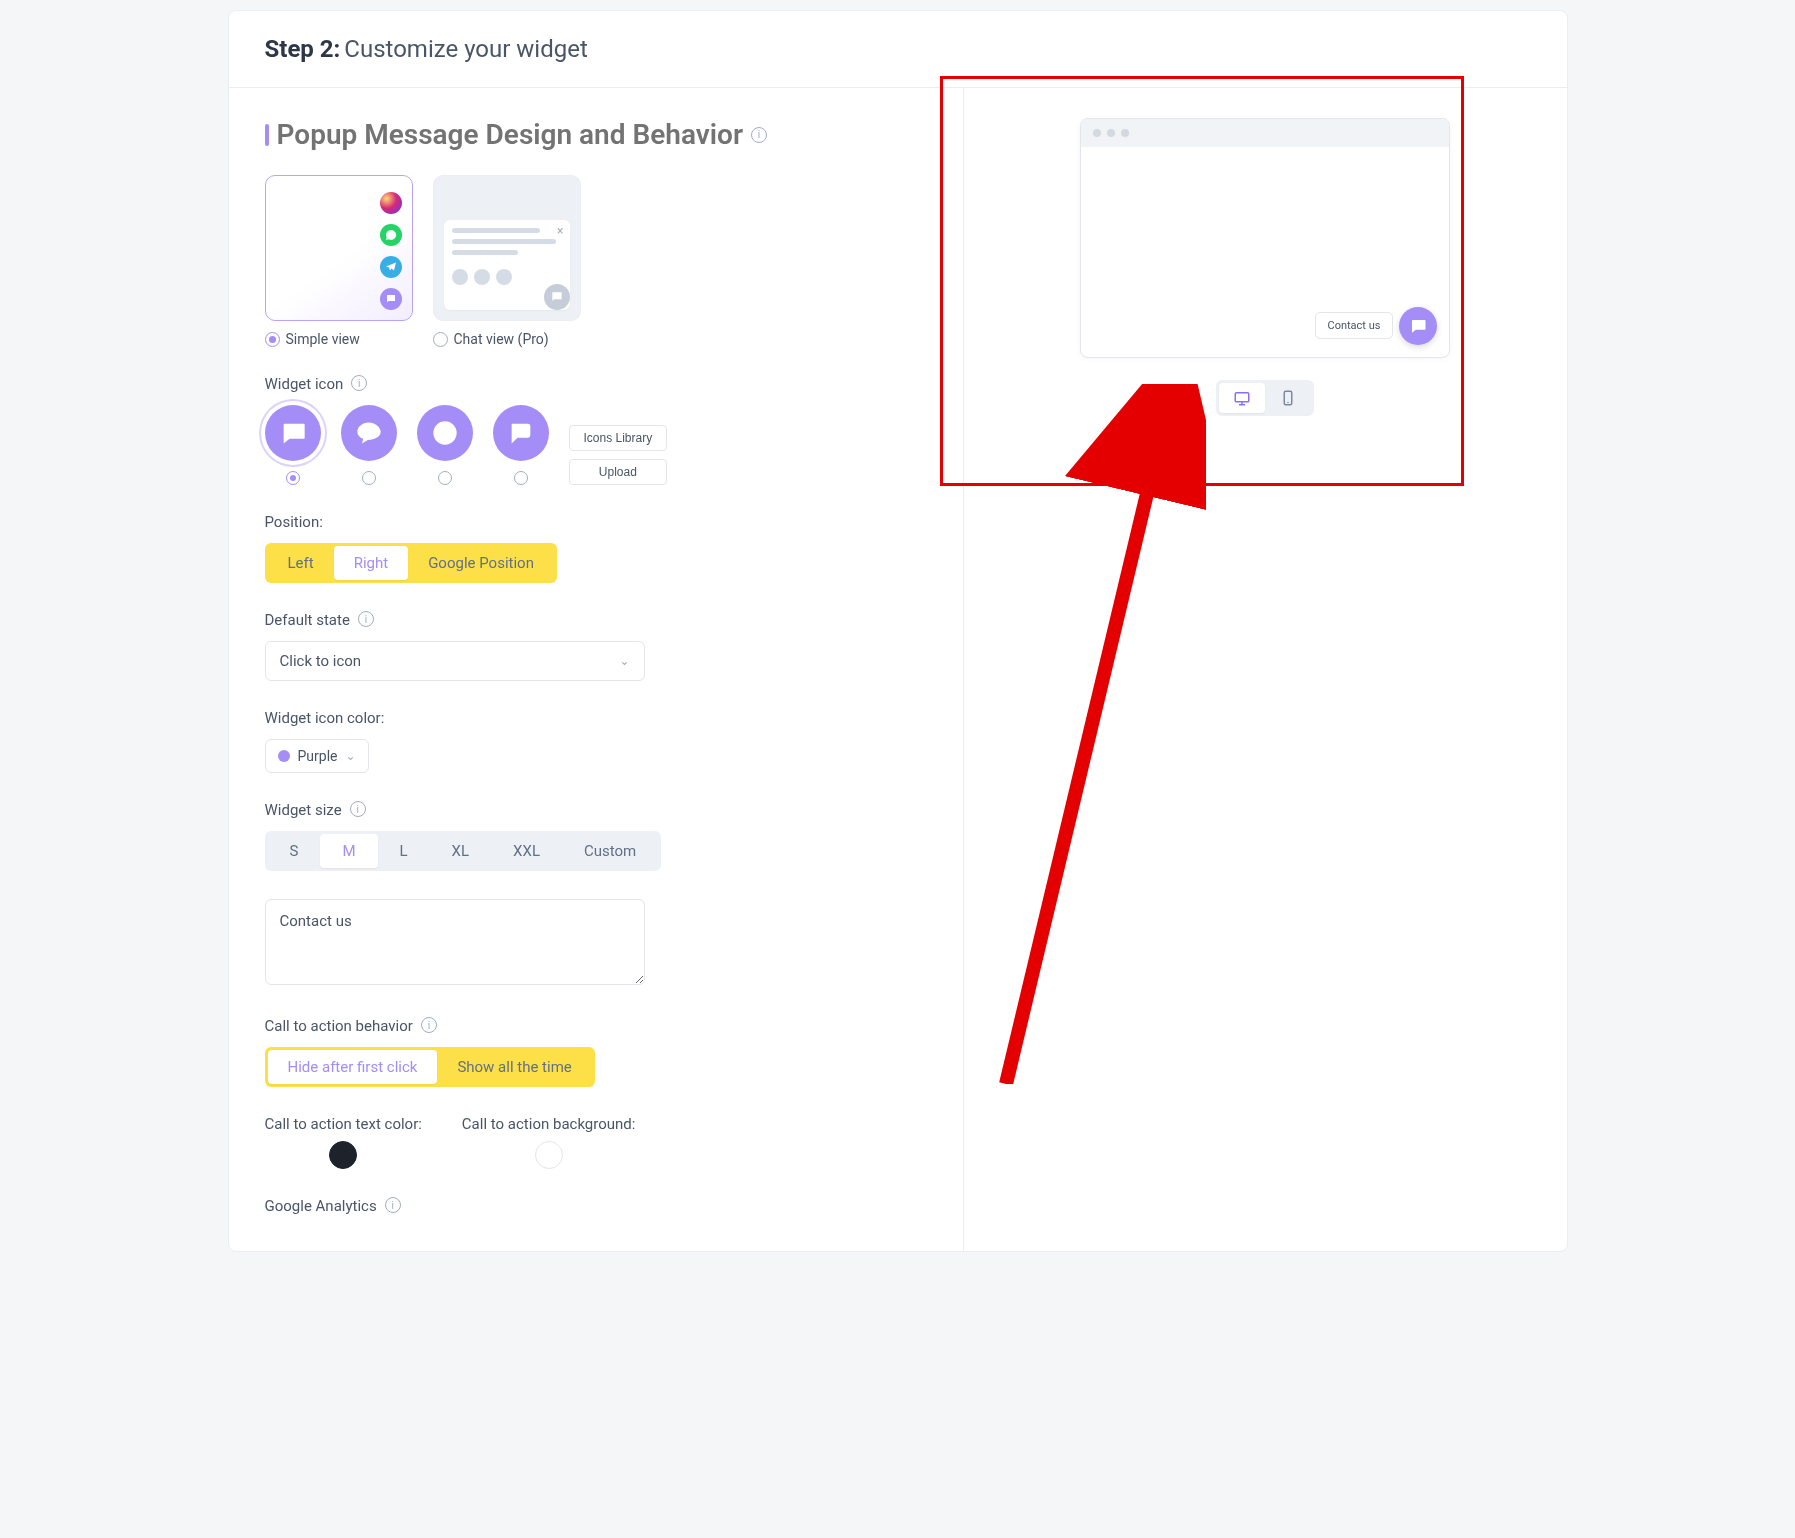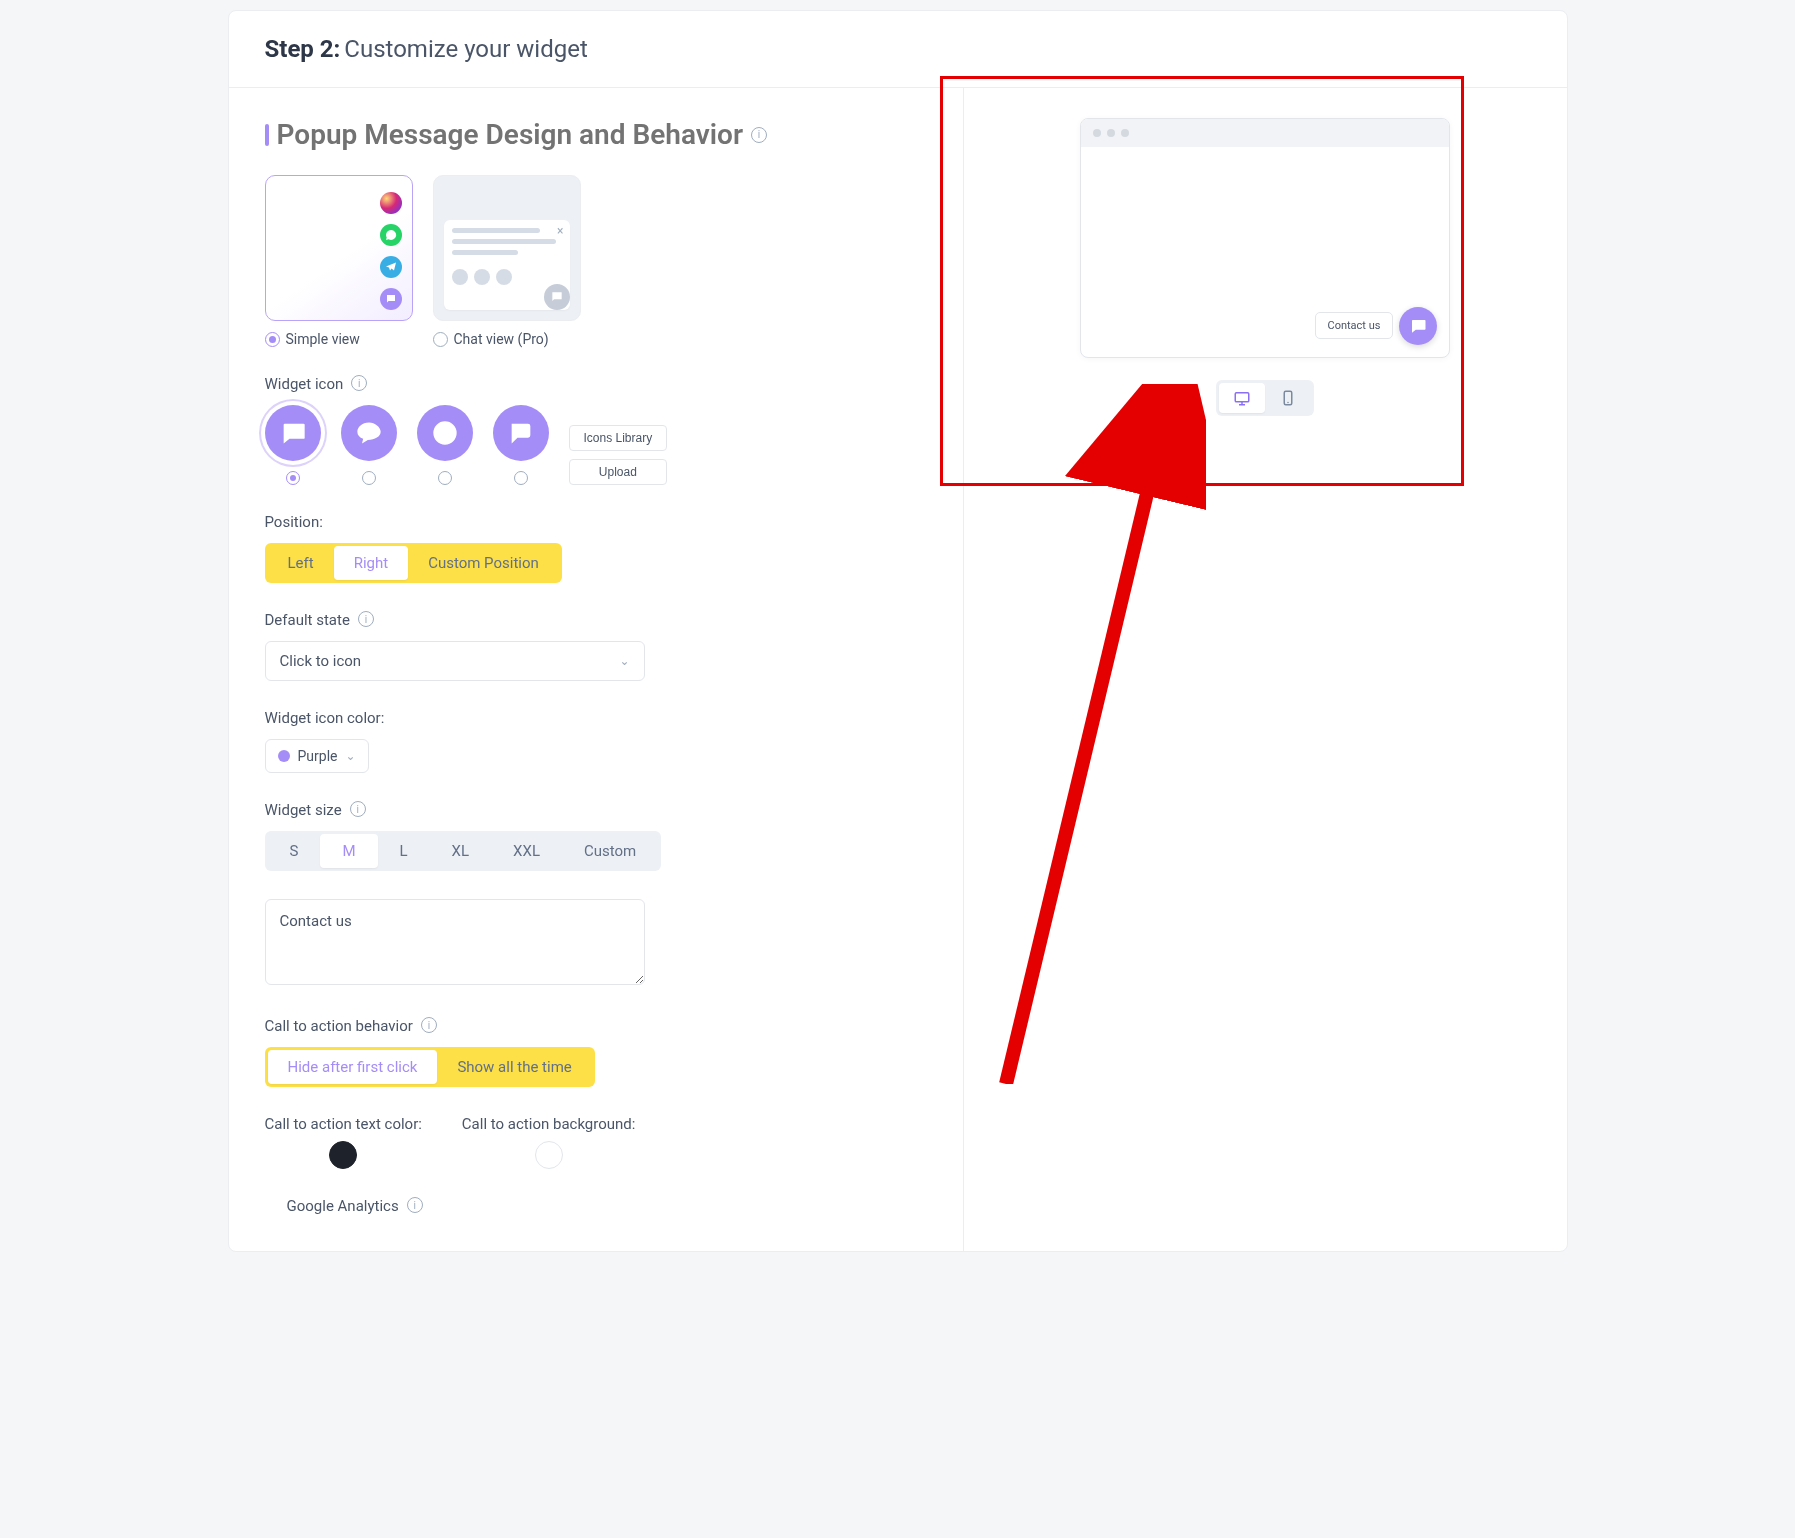--- a/index.html
+++ b/index.html
@@ -283,21 +283,21 @@
         </div>
       </div>
 
       
       <div class="label">
           <span>Position:</span>
         </div>
       <div class="seg">
         <div class="seg-btn">Left</div>
         <div class="seg-btn active">Right</div>
-        <div class="seg-btn">Custom Position</div>
+        <div class="seg-btn">Google Position</div>
       </div>
 
       
       <div class="label">
         <span>Default state</span>
         <span class="info-icon">i</span>
       </div>
       <div class="select">
         <span>Click to icon</span>
         <span class="chev">⌄</span>
@@ -346,21 +346,21 @@
           <span style="font-size:15px;">Call to action text color:</span>
           <span class="swatch dark"></span>
         </div>
         <div class="inline-row">
           <span style="font-size:15px;">Call to action background:</span>
           <span class="swatch white"></span>
         </div>
       </div>
 
       
-      <div class="label" style="margin-bottom:6px;margin-left:22px;">
+      <div class="label" style="margin-bottom:6px;">
         <span>Google Analytics</span>
         <span class="info-icon">i</span>
       </div>
     </div>
 
     <div class="right-col">
       <div class="preview-wrap">
         <div class="browser">
           <div class="browser-bar">
             <span class="wd"></span>

